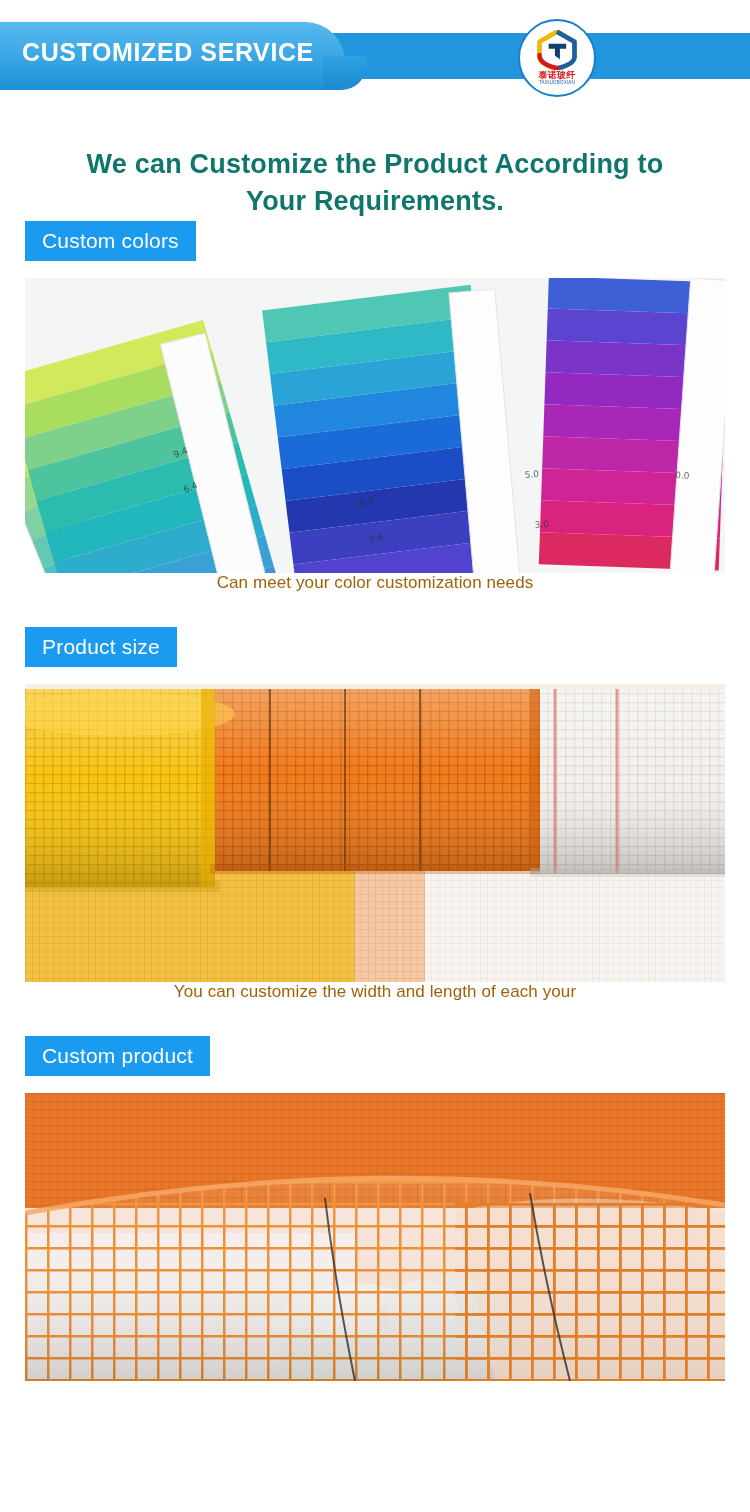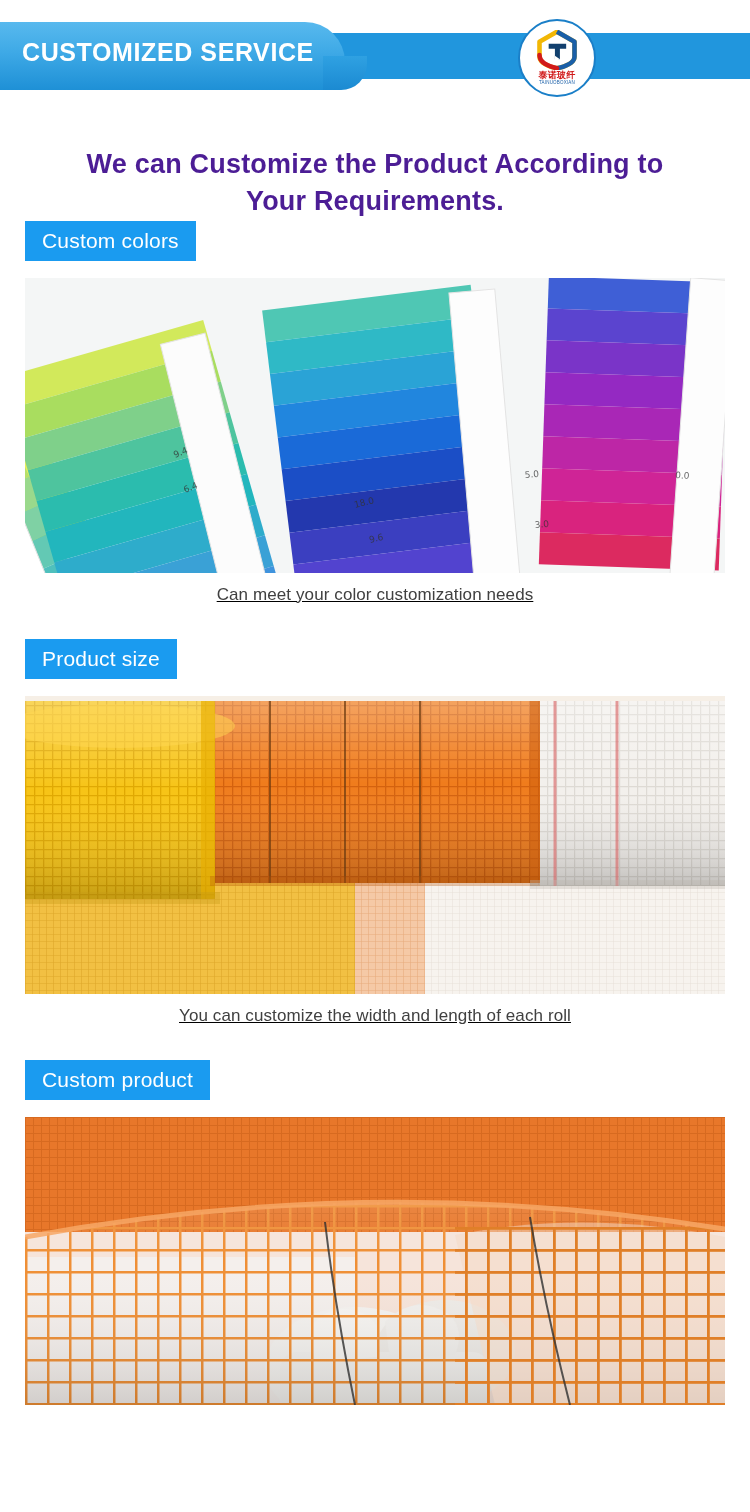--- a/index.html
+++ b/index.html
@@ -75,48 +75,47 @@
   }
 
   
   .headline {
     width:640px;
     margin:34px auto 0 auto;
     text-align:center;
     font-size:27px;
     font-weight:bold;
     line-height:1.38;
-    color:#4c1d95;
+    color:#0f766e;
     letter-spacing:.2px;
   }
 
   
-  .section { position:relative;text-decoration:underline; }
+  .section { position:relative; }
   .tag {
     display:inline-block;
     margin-left:25px;
     background:#1a9bf0;
     color:#ffffff;
     font-size:21px;
     padding:9px 17px 10px 17px;
     line-height:1;
     letter-spacing:.2px;
   }
   .photo {
     position:relative;
     width:700px;
     margin:17px auto 0 auto;
     overflow:hidden;
     background:#eee;
   }
   .caption {
     text-align:center;
     font-size:17px;
-    color:#404040;
-    margin-top:12px;
+    color:#a16207;
     letter-spacing:.1px;
   }
 
   
   .fan { height:295px; background:#f2f4f4; }
   .fan-svg { display:block; width:700px; height:295px; }
 
   
   .rolls { height:298px; }
   .rolls-svg { display:block; width:700px; height:298px; }
@@ -346,21 +345,21 @@
       <ellipse cx="95" cy="30" rx="115" ry="22" fill="#ffd752" opacity=".5"></ellipse>
 
       <rect x="176" y="5" width="14" height="198" fill="#e8ad00" opacity=".65"></rect>
 
       <rect x="-10" y="196" width="205" height="12" fill="#c79a17" opacity=".35"></rect>
       <rect x="185" y="180" width="330" height="10" fill="#b8560a" opacity=".3"></rect>
       <rect x="505" y="184" width="195" height="9" fill="#bdb6ae" opacity=".35"></rect>
     </svg>
   </div>
 
-  <div class="caption">You can customize the width and length of each roll</div>
+  <div class="caption">You can customize the width and length of each your</div>
 </div>
 
 <div class="section" style="margin-top:34px;">
   <div class="tag">Custom product</div>
 
   <div class="photo mesh">
     <svg class="mesh-svg" viewBox="0 0 700 288" preserveAspectRatio="none">
       <defs>
         <pattern id="bigMesh" width="22" height="22" patternUnits="userSpaceOnUse">
           <rect width="22" height="22" fill="none"></rect>

